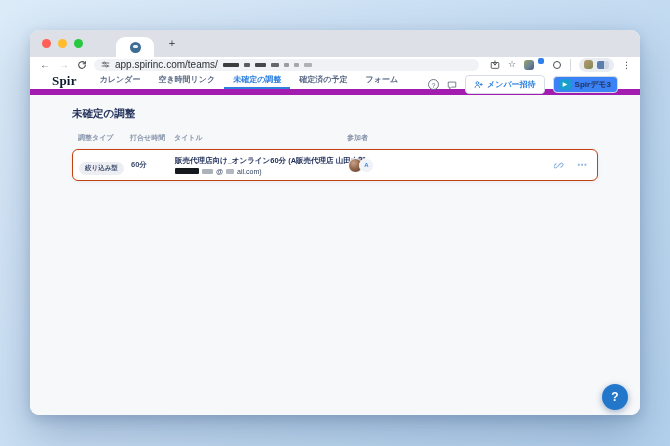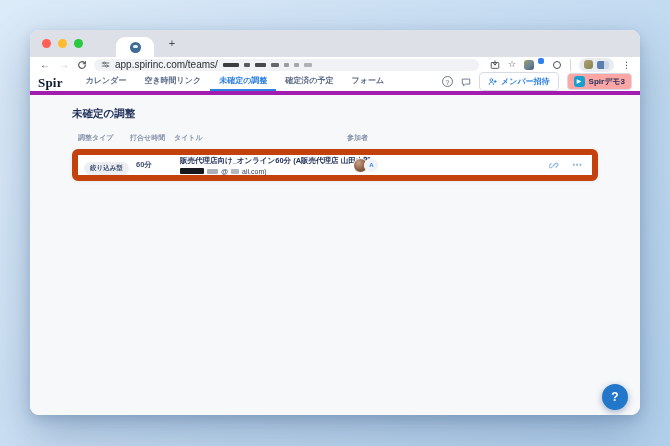--- a/index.html
+++ b/index.html
@@ -34,37 +34,37 @@
   .tb-right{display:flex;align-items:center;gap:8px;padding-left:4px;color:#4a4f55;}
   .star{font-size:9px;line-height:9px;color:#4a4f55;}
   .ext-thumb{width:10px;height:10px;border-radius:3px;background:linear-gradient(135deg,#97a064 0%,#6f8496 55%,#3e5a78 100%);}
   .blue-dot{width:6px;height:6px;border-radius:2px;background:#2f80ed;margin:-8px 0 0 -4px;}
   .tb-divider{width:1px;height:12px;background:#d5d9de;}
   .profile-pill{height:14px;border-radius:8px;background:#e9edf2;display:flex;align-items:center;gap:4px;padding:0 5px;}
   .pp-a{width:9px;height:9px;border-radius:3px;background:linear-gradient(135deg,#b99a6d,#7d8a56);}
   .pp-b{width:12px;height:8px;border-radius:2px;background:linear-gradient(90deg,#5a7fae 55%,#cfd8e4 55%);}
   .menu-dots{font-size:9px;color:#4a4f55;}
   
-  .appbar{height:23px;background:#fff;border-bottom:4px solid #a21caf;display:flex;align-items:flex-end;padding:0 8px;box-sizing:border-box;}
+  .appbar{height:23px;background:#fff;border-bottom:6px solid #a21caf;display:flex;align-items:center;padding:0 22px;box-sizing:border-box;}
   .logo{font-family:"Liberation Serif","DejaVu Serif",serif;font-weight:700;font-size:13px;color:#0d1b2e;margin-right:14px;letter-spacing:.2px;}
   .nav{display:flex;height:100%;}
   .nav-item{font-size:8px;font-weight:600;color:#5c6b87;padding:0 9px;display:flex;align-items:center;height:100%;border-bottom:2px solid transparent;box-sizing:border-box;cursor:default;white-space:nowrap;}
   .nav-item.active{color:#2d7fe0;border-bottom-color:#2d7fe0;}
   .appbar-right{margin-left:auto;display:flex;align-items:center;gap:8px;margin-top:8px;}
   .help-ic{width:11px;height:11px;border-radius:50%;border:1px solid #6a7686;color:#6a7686;font-size:7px;line-height:11px;text-align:center;box-sizing:border-box;}
   .btn-invite{display:flex;align-items:center;gap:4px;border:1px solid #d7dce4;border-radius:4px;padding:3px 8px;color:#2d7fe0;font-size:8px;font-weight:600;background:#fff;white-space:nowrap;}
-  .btn-ws{display:flex;align-items:center;gap:4px;border:1px solid #d7dce4;border-radius:4px;padding:2px 6px;background:#fca5a5;white-space:nowrap;}
+  .btn-ws{display:flex;align-items:center;gap:4px;border:1px solid #d7dce4;border-radius:4px;padding:2px 6px;background:#3b82f6;white-space:nowrap;}
   .ws-ic{width:11px;height:11px;border-radius:3px;background:#189fce;color:#fff;font-size:6px;line-height:11px;text-align:center;}
   .ws-label{font-size:8px;color:#23325b;font-weight:600;}
   
   .content{height:320px;background:#f7f8fa;padding:8px 42px 0 42px;box-sizing:border-box;position:relative;}
   .page-title{font-size:10.5px;font-weight:700;color:#23325b;margin:4px 0 12px 0;}
   .thead{display:flex;align-items:center;font-size:7px;font-weight:600;color:#8a97ad;padding:0 6px 6px 6px;}
   .c-type{width:52px;}.c-time{width:44px;}.c-title{width:173px;}.c-part{flex:1;}
-  .row{background:#fff;border:6px solid #c2410c;border-radius:6px;box-shadow:0 1px 4px rgba(30,50,90,.07);
+  .row{background:#fff;border:1px solid #c2410c;border-radius:6px;box-shadow:0 1px 4px rgba(30,50,90,.07);
        display:flex;align-items:center;padding:0 10px 0 6px;height:32px;box-sizing:border-box;}
   .badge{display:inline-block;background:#eceef2;color:#3d4d6e;font-size:6.5px;font-weight:700;padding:2px 6px;border-radius:8px;}
   .cell-time{font-size:7.5px;color:#3d4d6e;font-weight:600;}
   .title-l1{font-size:7.5px;font-weight:700;color:#23325b;white-space:nowrap;}
   .title-l2{display:flex;align-items:center;gap:3px;font-size:7px;color:#31415f;margin-top:2px;}
   .rd-dark{width:24px;height:6px;background:#15181c;border-radius:1px;display:inline-block;}
   .rd-mid{width:11px;height:5px;background:#6a7482;opacity:.55;filter:blur(.4px);border-radius:1px;display:inline-block;}
   .rd-sm{width:8px;height:5px;background:#6a7482;opacity:.5;filter:blur(.4px);border-radius:1px;display:inline-block;}
   .cell-part{flex:1;display:flex;align-items:center;}
   .av{width:13px;height:13px;border-radius:50%;border:1.5px solid #fff;}

